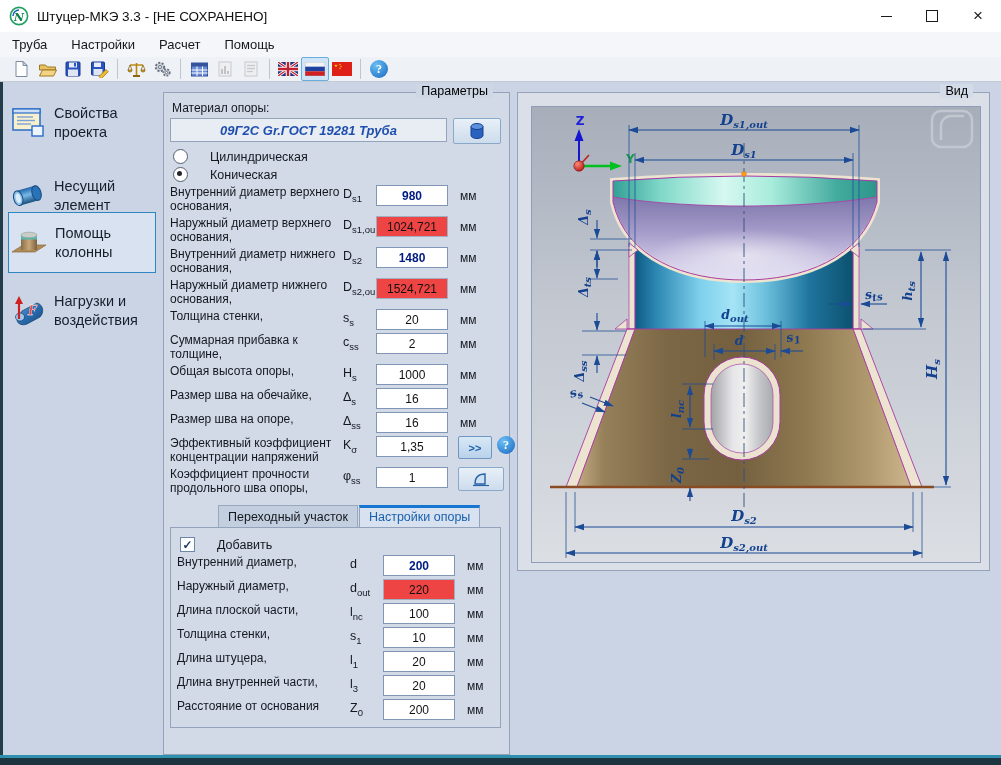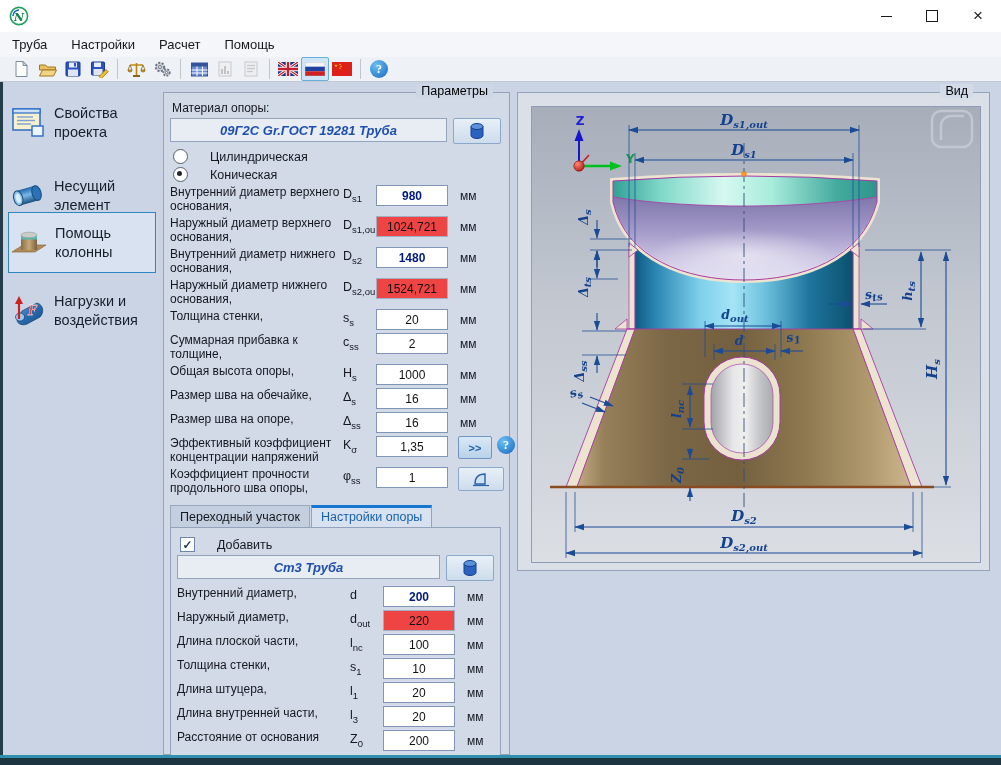--- a/index.html
+++ b/index.html
@@ -50,40 +50,41 @@
   .fsym sub{font-size:9.5px;}
   .finput{width:70px;height:19px;border:1px solid #8195b5;background:#fff;text-align:center;font-family:"Liberation Sans",sans-serif;font-size:12px;color:#111;padding:0;}
   .finput.bold{font-weight:bold;color:#001a80;}
   .finput.ro{background:#ef4444;border-color:#a2aec2;}
   .funit{font-size:12px;color:#14181f;padding:4px 0 0 7px;}
   .rowextras{display:flex;gap:5px;padding-left:5px;align-items:flex-start;}
   .morebtn{min-width:32px;height:21px;border:1px solid #6f95c0;background:linear-gradient(#d8e8f6,#b9d2ea);color:#1a5fae;font-weight:bold;font-size:11px;display:flex;align-items:center;justify-content:center;border-radius:2px;}
   .helpcircle{width:18px;height:18px;border-radius:50%;background:radial-gradient(circle at 35% 30%,#6cc0f4,#1565c0);color:#fff;font-weight:bold;font-size:12px;font-family:"Liberation Serif",serif;display:flex;align-items:center;justify-content:center;}
   .weldbtn{width:44px;height:22px;border:1px solid #8aa8c8;background:linear-gradient(#e8f0f8,#cddcec);border-radius:2px;display:flex;align-items:center;justify-content:center;}
   
-  .tabbar{display:flex;margin-top:10px;align-items:center;}
+  .tabbar{display:flex;margin-top:10px;align-items:center;margin-left:48px;}
   .tab{padding:4px 9px 3px 9px;font-size:12.5px;border:1px solid #9aa8bd;border-bottom:none;background:#c3cedf;color:#14181f;margin-right:1px;}
   .tab.active{background:#d7e1f0;color:#1861ae;border:1px solid #93a3bb;border-top:3px solid #1577d2;border-bottom:none;padding-top:2px;}
   .tabpanel{border:1px solid #93a3bb;background:#d2dae8;padding:6px 6px 4px 6px;}
   
   .viewport{position:absolute;left:13px;top:13px;width:448px;height:455px;border:1px solid #8f9dbb;}
   .dt{font-family:"DejaVu Serif",serif;font-style:italic;font-weight:bold;fill:#14418e;}
   .sb{font-size:10px;}
 </style>
 </head>
 <body>
 
 <div class="window">
 
   <div class="titlebar">
     <svg class="appicon" viewBox="0 0 20 20">
       <circle cx="10" cy="10" r="8.6" fill="#ffffff" stroke="#1ea060" stroke-width="1.6"></circle>
       <path d="M4,10 A6,6 0 0 1 10,4" fill="none" stroke="#2060c0" stroke-width="1.6"></path>
       <text x="10" y="14.5" text-anchor="middle" font-family="DejaVu Serif,serif" font-style="italic" font-weight="bold" font-size="11" fill="#108048">N</text>
     </svg>
+    <span class="apptitle">Штуцер-МКЭ 3.3 - [НЕ СОХРАНЕНО]</span>
     <div class="wincontrols">
       <div class="winbtn">
           <span class="minglyph"></span>
         </div>
       <div class="winbtn">
           <span class="maxglyph"></span>
         </div>
       <div class="winbtn" style="font-size:17px;">
           <span>×</span>
         </div>
@@ -396,29 +397,20 @@
       </div>
 
       <div class="tabbar">
         <div class="tab">Переходный участок</div>
         <div class="tab active">Настройки опоры</div>
       </div>
       <div class="tabpanel">
         <div class="checkrow">
           <span class="checkbox">✓</span>
           <span>Добавить</span>
-        </div>
-        <div class="matrow">
-          <div class="matfield">Ст3 Труба</div>
-          <div class="cylbtn">
-            <svg width="16" height="18">
-                <path d="M2,4.5 v9 a6,3 0 0 0 12,0 v-9" fill="#2a62c0" stroke="#16408c"></path>
-                <ellipse cx="8" cy="4.5" rx="6" ry="3" fill="#5a90dc" stroke="#16408c"></ellipse>
-              </svg>
-          </div>
         </div>
         <div class="frow">
           <div class="flabel">Внутренний диаметр,</div>
           <div class="fsym"><span>d</span><sub></sub></div>
           <input class="finput bold" value="200" style="">
           <div class="funit">мм</div>
         </div>
         <div class="frow">
           <div class="flabel">Наружный диаметр,</div>
           <div class="fsym"><span>d</span><sub>out</sub></div>

